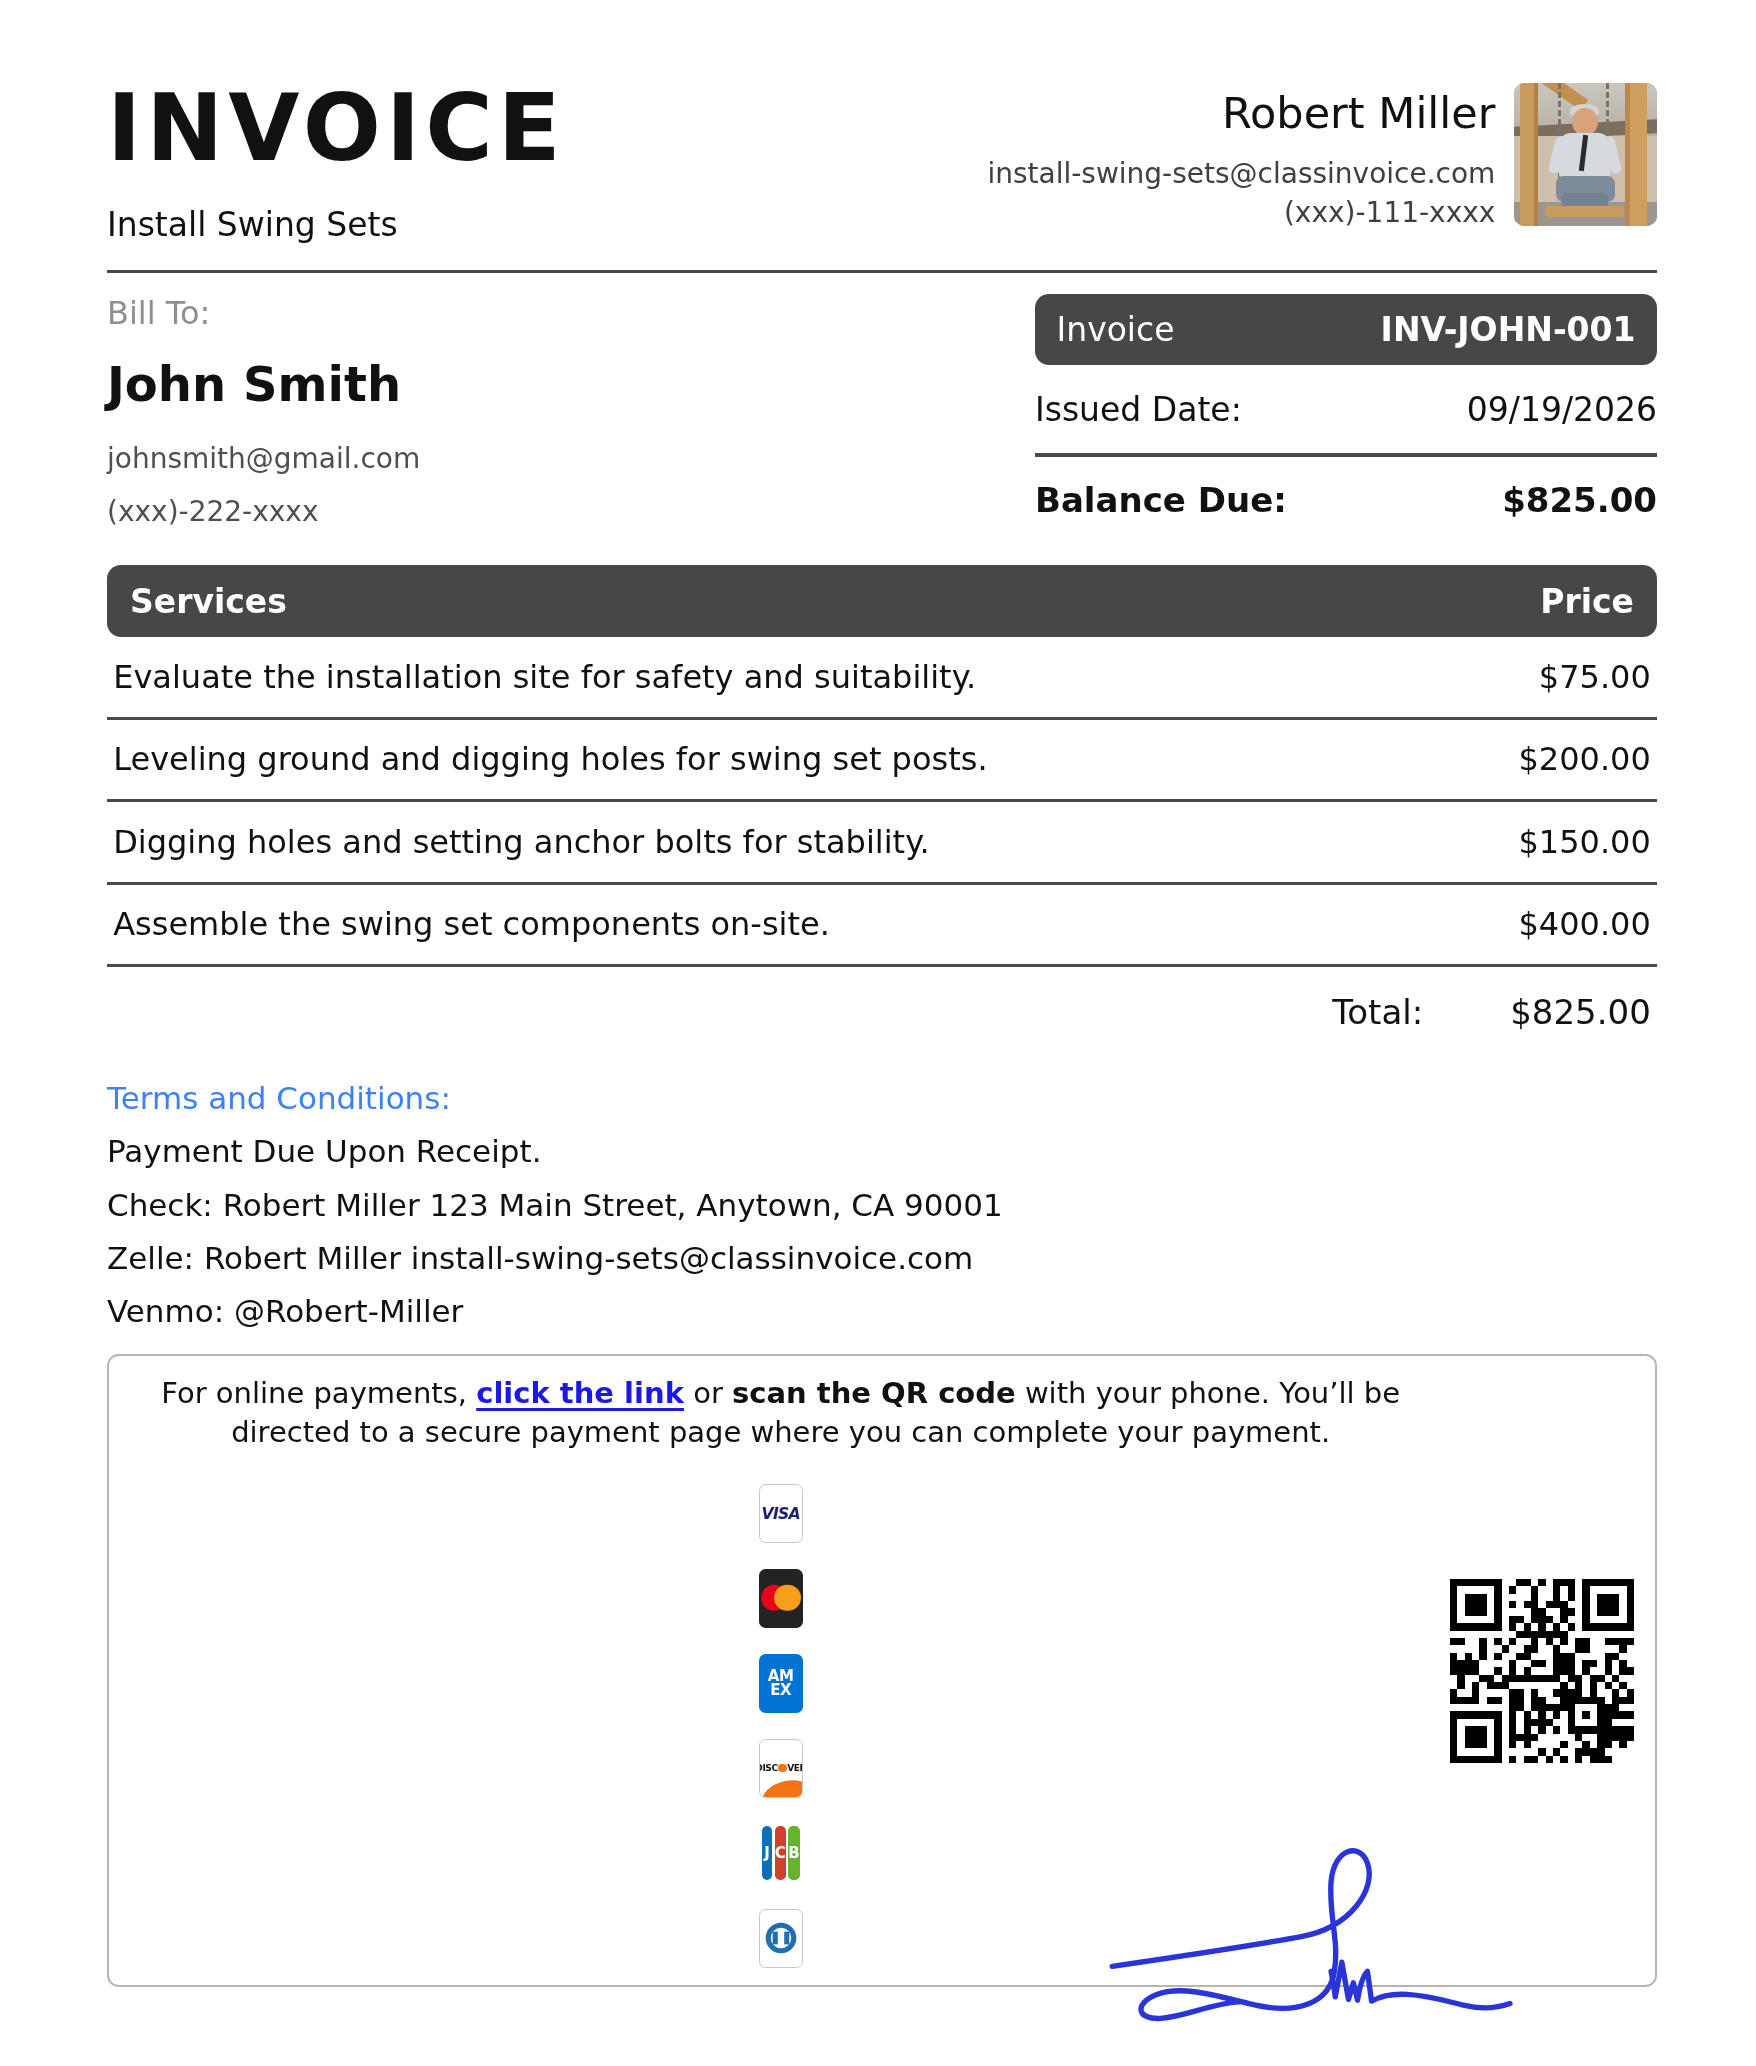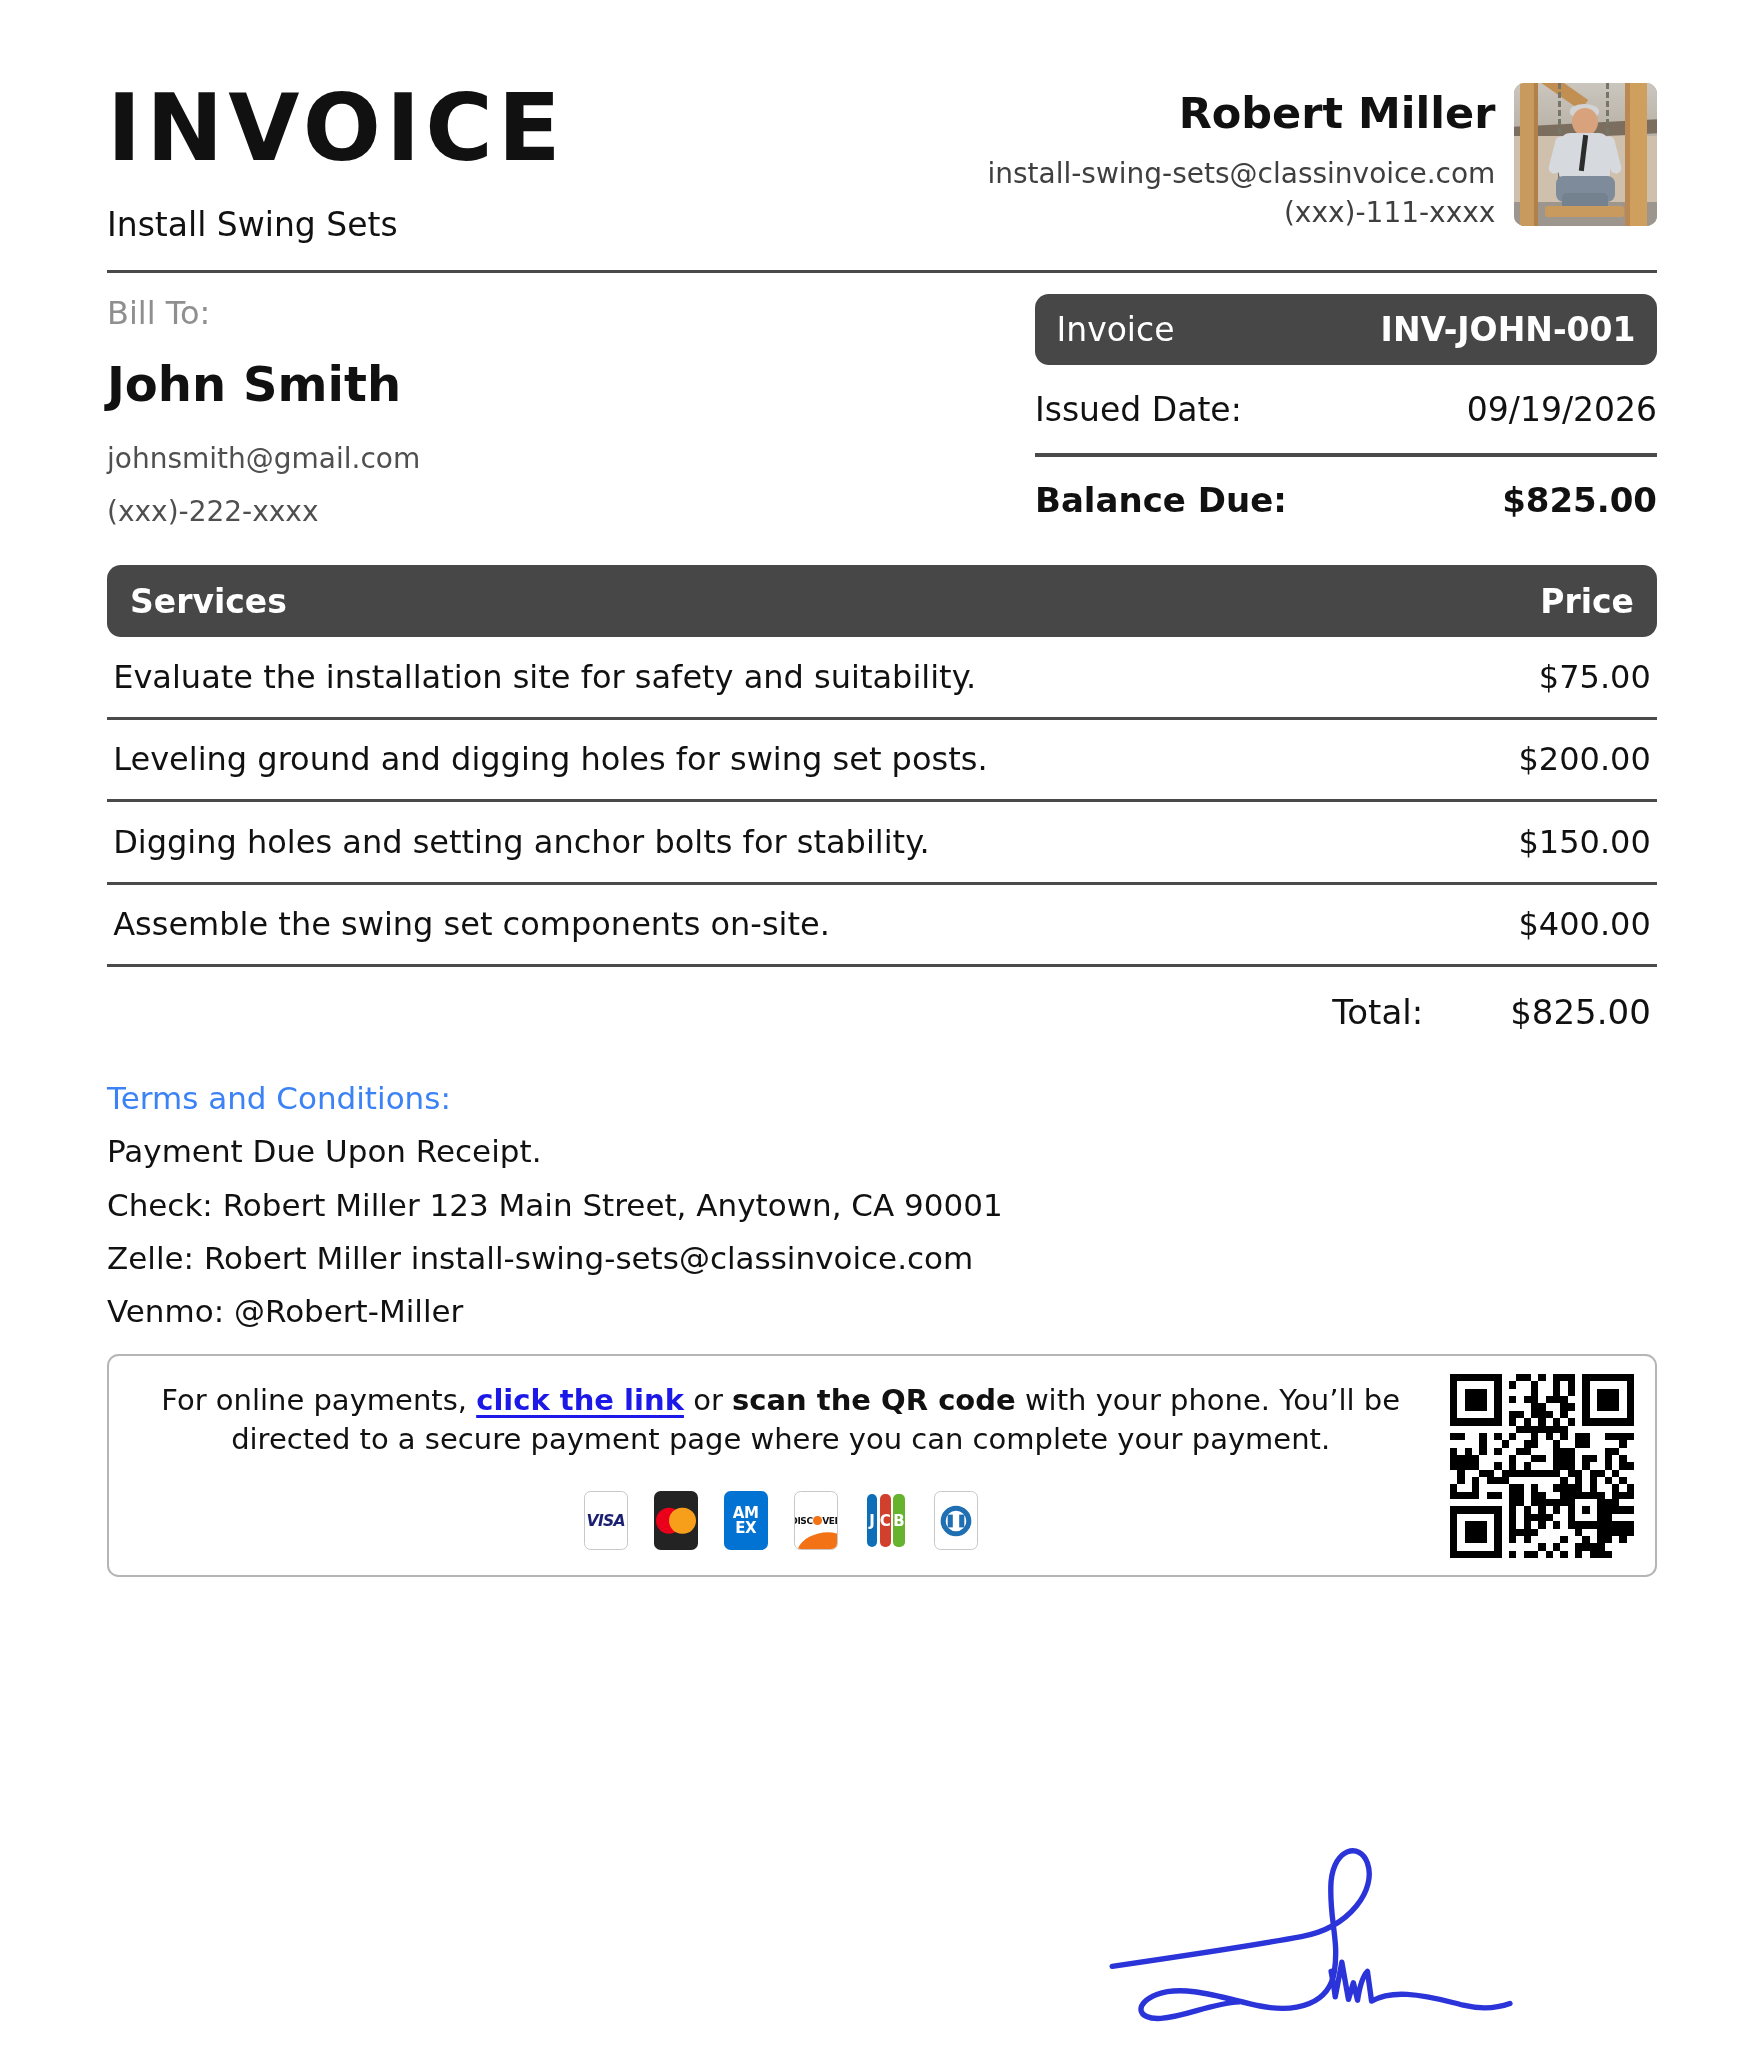--- a/index.html
+++ b/index.html
@@ -5,21 +5,21 @@
   html,body{margin:0;padding:0;background:#fff;}
   body{width:1756px;height:2273px;font-family:"DejaVu Sans","Liberation Sans",sans-serif;color:#111;}
   .page{position:relative;box-sizing:border-box;width:1756px;height:2273px;padding:0 99px 0 107px;overflow:hidden;}
 
   
   .top{display:flex;justify-content:space-between;align-items:flex-start;padding-top:83px;}
   .brand-title{font-size:92px;font-weight:800;letter-spacing:5px;line-height:1;}
   .brand-subtitle{font-size:33px;margin-top:30px;}
   .owner{display:flex;gap:18.6px;align-items:flex-start;}
   .owner-text{text-align:right;margin-top:9px;}
-  .owner-name{font-size:43px;font-weight:700;line-height:1;}
+  .owner-name{font-size:43px;font-weight:400;line-height:1;}
   .owner-email{font-size:28px;color:#3f3f3f;margin-top:22px;}
   .owner-phone{font-size:28px;color:#3f3f3f;margin-top:6px;}
 
   
   .photo{position:relative;width:143px;height:143px;border-radius:10.7px;overflow:hidden;background:#b2aca2;flex:none;}
   .photo div{position:absolute;}
   .ph-sky{inset:0;background:linear-gradient(#cac6be,#b4ab9f 45%,#a89d90);}
   .ph-roof{left:-4.1px;right:-4.1px;top:40px;height:14px;background:#7c6e5e;transform:rotate(-3deg);}
   .ph-wall{left:0;right:0;top:53px;bottom:0;background:#cfc0ae;}
   .ph-ground{left:0;right:0;bottom:0;height:24px;background:#9c968e;}
@@ -63,21 +63,21 @@
   .terms{margin-top:48px;font-size:31px;}
   .terms-h{color:#3b82f6;}
   .terms p{margin:17.4px 0 0;}
 
   
   .paybox{margin-top:25px;border:2.5px solid #b5b5b5;border-radius:11.6px;display:flex;align-items:center;gap:25px;padding:17.4px 20.7px 17.4px 27px;}
   .pay-left{flex:1;}
   .pay-text{font-size:29px;line-height:1.34;text-align:center;margin:0 auto;max-width:1273px;}
   .pay-link{color:#1b18e8;font-weight:700;text-decoration:underline;text-decoration-thickness:2.9px;text-underline-offset:5px;cursor:pointer;}
   .pay-bold{font-weight:700;}
-  .cards{display:flex;justify-content:center;align-items:center;gap:26px;margin-top:32px;}
+  .cards{display:flex;justify-content:center;align-items:center;gap:26px;margin-top:32px;flex-direction:column;}
   .card{position:relative;width:44px;height:59px;border-radius:6.6px;overflow:hidden;flex:none;box-sizing:border-box;}
   .card.white{background:#fff;border:1.7px solid #c8c8c8;}
   .card.visa{display:flex;align-items:center;justify-content:center;}
   .card.visa span{font-size:15.7px;font-weight:800;font-style:italic;letter-spacing:-0.8px;color:#1a1f71;}
   .card.mc{background:#232323;}
   .card.mc i{position:absolute;top:50%;width:26.4px;height:26.4px;border-radius:50%;transform:translateY(-50%);}
   .card.mc .c1{left:2.1px;background:#eb001b;}
   .card.mc .c2{right:2.1px;background:#f79e1b;}
   .card.amex{background:#0273d3;display:flex;flex-direction:column;align-items:center;justify-content:center;}
   .card.amex span{color:#fff;font-weight:800;font-size:15px;line-height:.95;letter-spacing:-0.4px;}

